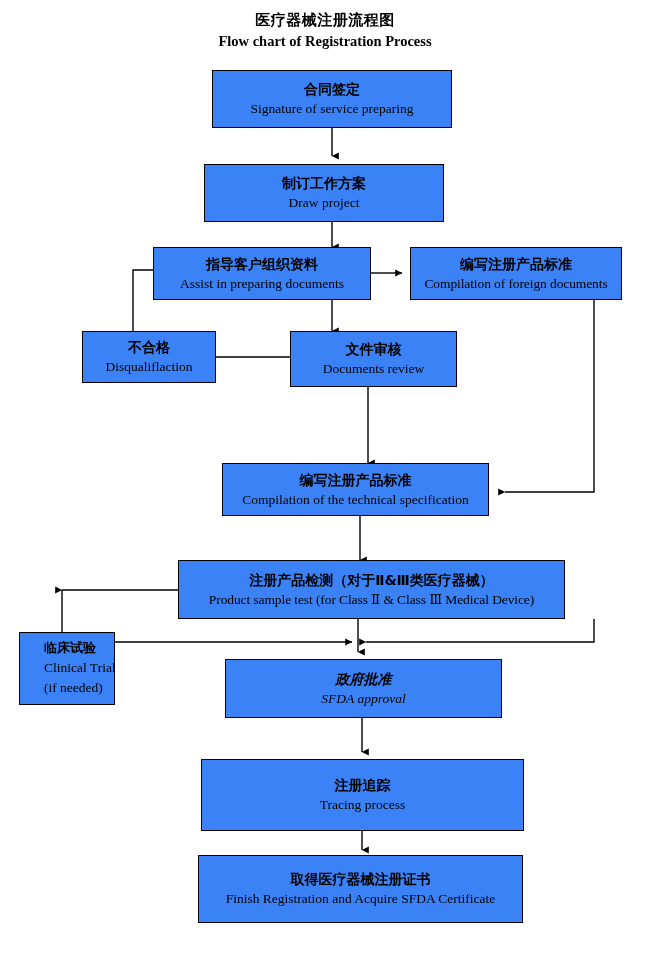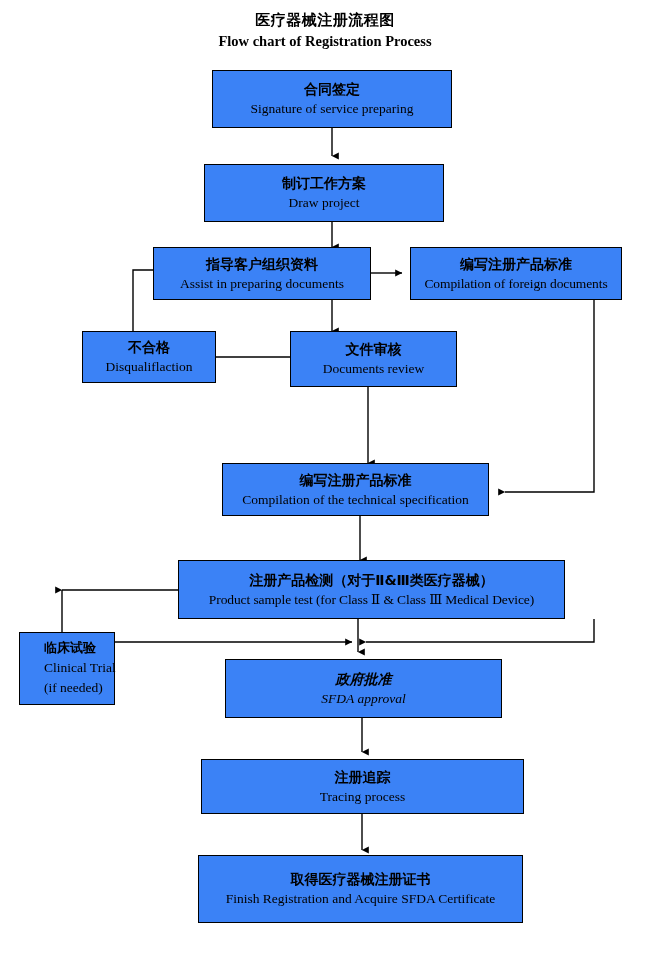--- a/index.html
+++ b/index.html
@@ -171,21 +171,21 @@
     <div class="cn">临床试验</div>
     <div class="en">Clinical Trial</div>
     <div class="en">(if needed)</div>
   </div>
 
   <div class="node" style="left:225px; top:659px; width:277px; height:59px;font-style:italic;">
     <div class="cn">政府批准</div>
     <div class="en">SFDA approval</div>
   </div>
 
-  <div class="node" style="left:201px; top:759px; width:323px; height:55px;">
+  <div class="node" style="left:201px; top:759px; width:323px; height:72px;">
     <div class="cn">注册追踪</div>
     <div class="en">Tracing process</div>
   </div>
 
   <div class="node" style="left:198px; top:855px; width:325px; height:68px;">
     <div class="cn">取得医疗器械注册证书</div>
     <div class="en">Finish Registration and Acquire SFDA Certificate</div>
   </div>
 
 </div>

